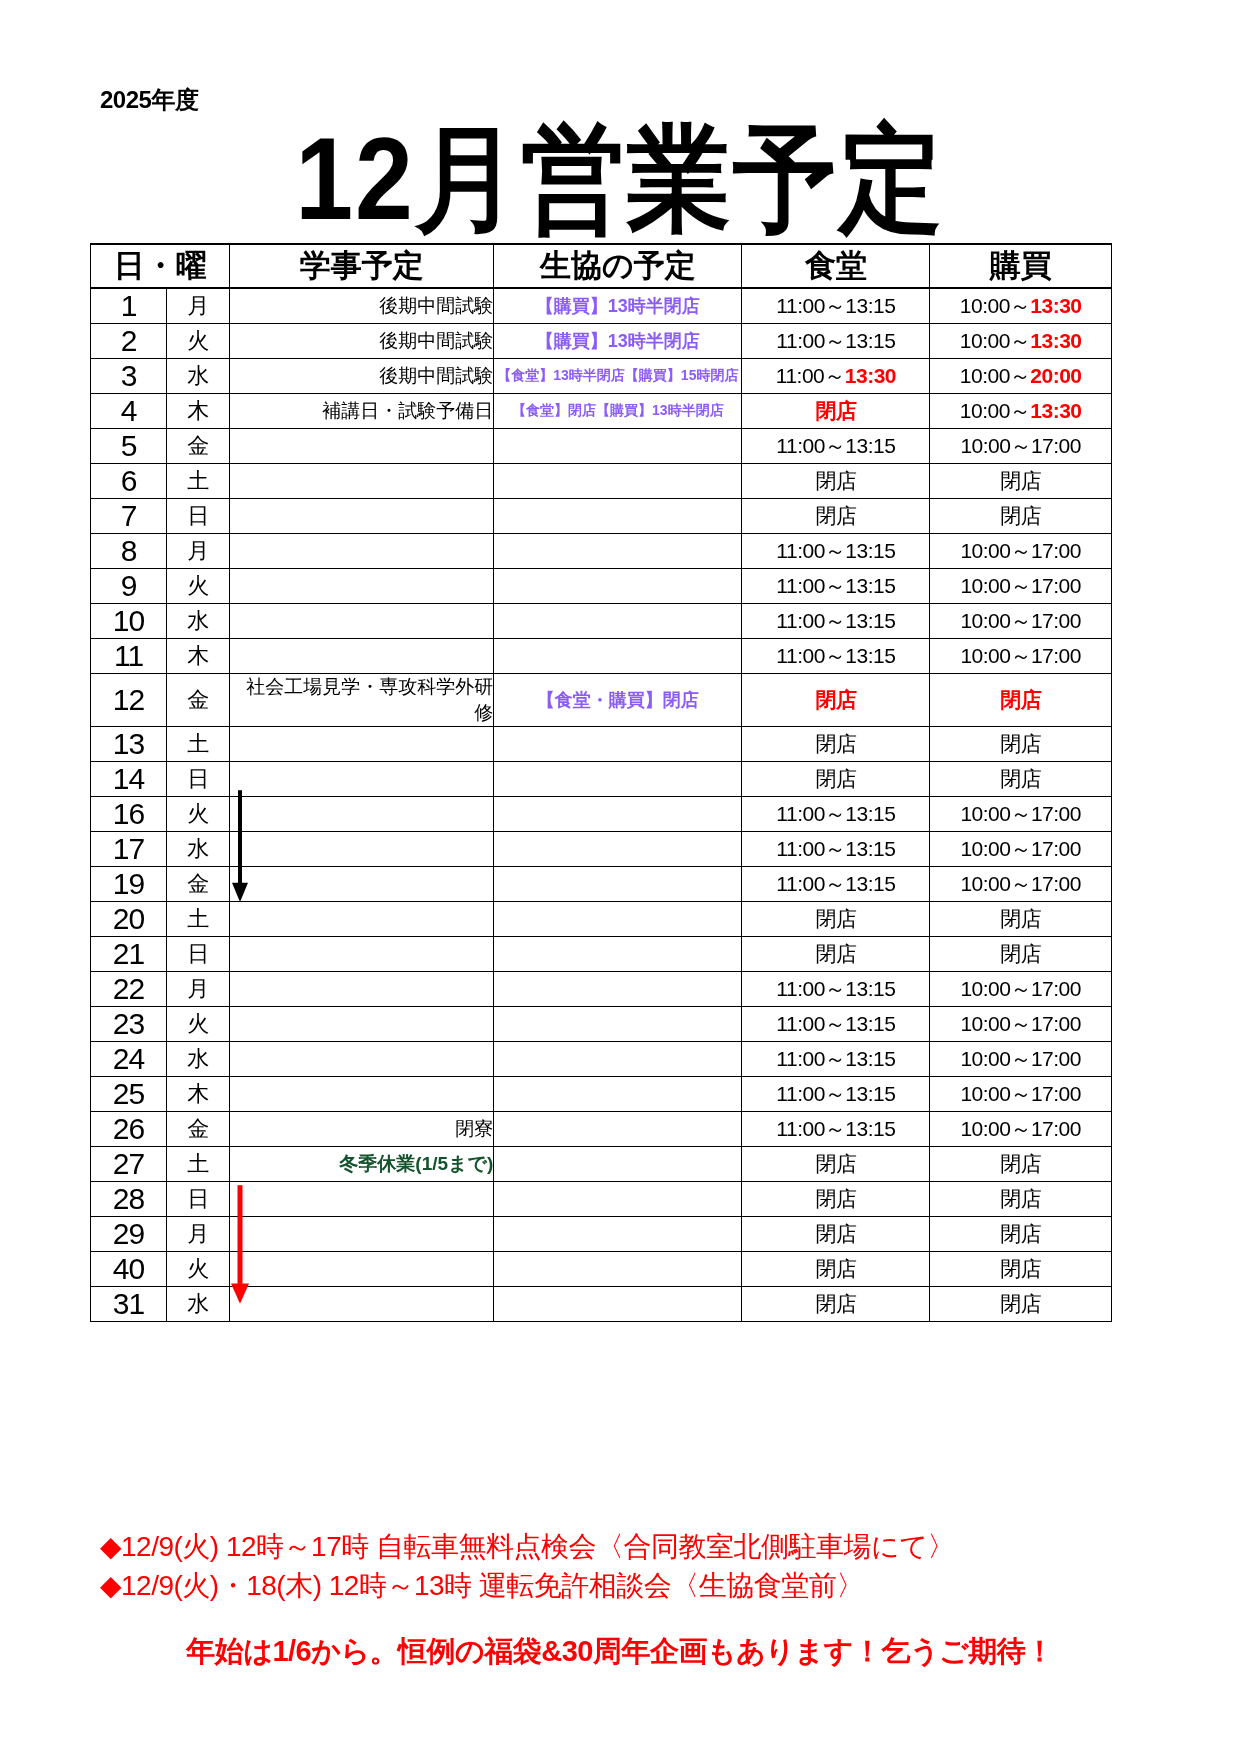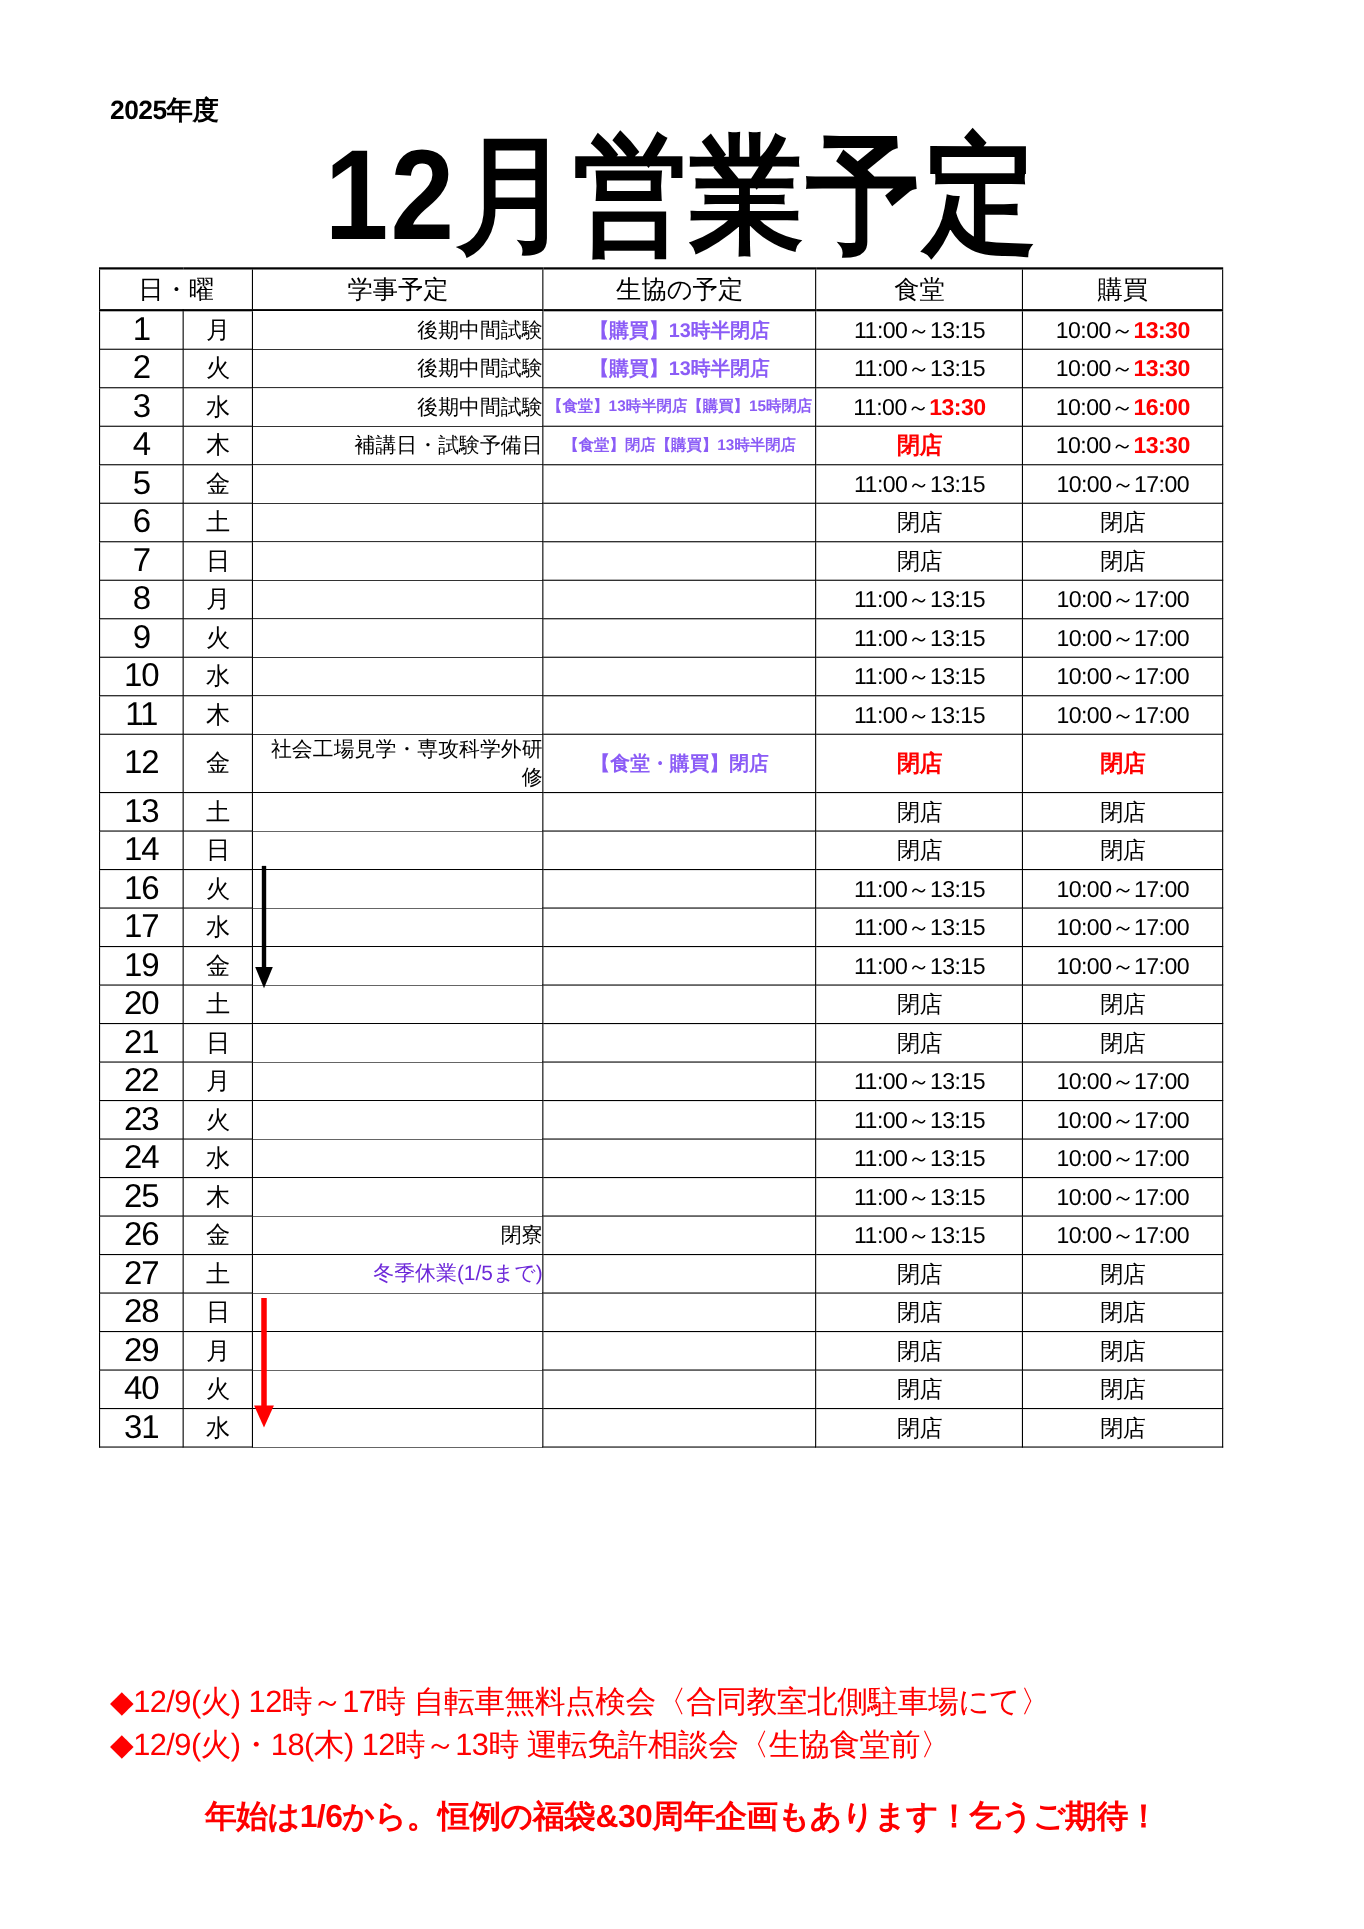--- a/index.html
+++ b/index.html
@@ -63,22 +63,22 @@
     border: 1px solid #000;
     padding: 0;
     height: 34px;
     font-size: 21px;
     text-align: center;
     vertical-align: middle;
     background: #ffffff;
     box-sizing: border-box;
   }
   table#schedule thead th {
-    font-size: 23px;
-    font-weight: normal;
+    font-size: 31px;
+    font-weight: bold;
     height: 38px;
     border-top: 2px solid #000;
     border-bottom: 2px solid #000;
     margin-top: 35px;
   }
   table#schedule th.sep-left,
   table#schedule td.sep-left {
     border-left: 1px dotted #000;
   }
   table#schedule td.day-num {
@@ -106,21 +106,21 @@
   table#schedule td.shop {
     font-size: 21px;
     letter-spacing: -0.5px;
     white-space: nowrap;
   }
   
   tr.closed-row td { background: #d9d9d9; }
   
   tr.thick-bottom td { border-bottom: 2px solid #000; }
   .red-b { color: #ff0000; font-weight: bold; }
-  .acad-red { color: #6d28d9; font-weight: normal; }
+  .acad-red { color: #14532d; font-weight: bold; }
 
   
   #arrow-layer {
     position: absolute;
     left: 0; top: 0;
     width: 1022px;
     height: 100%;
     pointer-events: none;
   }
 
@@ -189,21 +189,21 @@
           <td class="coop sep-left">【購買】13時半閉店</td>
           <td class="caf"><span>11:00～13:15</span></td>
           <td class="shop sep-left"><span>10:00～</span><span class="red-b">13:30</span></td>
         </tr>
         <tr>
           <td class="day-num">3</td>
           <td class="dow">水</td>
           <td class="acad">後期中間試験</td>
           <td class="coop sep-left small">【食堂】13時半閉店【購買】15時閉店</td>
           <td class="caf"><span>11:00～</span><span class="red-b">13:30</span></td>
-          <td class="shop sep-left"><span>10:00～</span><span class="red-b">16:00</span></td>
+          <td class="shop sep-left"><span>10:00～</span><span class="red-b">20:00</span></td>
         </tr>
         <tr class="thick-bottom">
           <td class="day-num">4</td>
           <td class="dow">木</td>
           <td class="acad">補講日・試験予備日</td>
           <td class="coop sep-left small">【食堂】閉店【購買】13時半閉店</td>
           <td class="caf"><span class="red-b">閉店</span></td>
           <td class="shop sep-left"><span>10:00～</span><span class="red-b">13:30</span></td>
         </tr>
         <tr class="thick-bottom">

